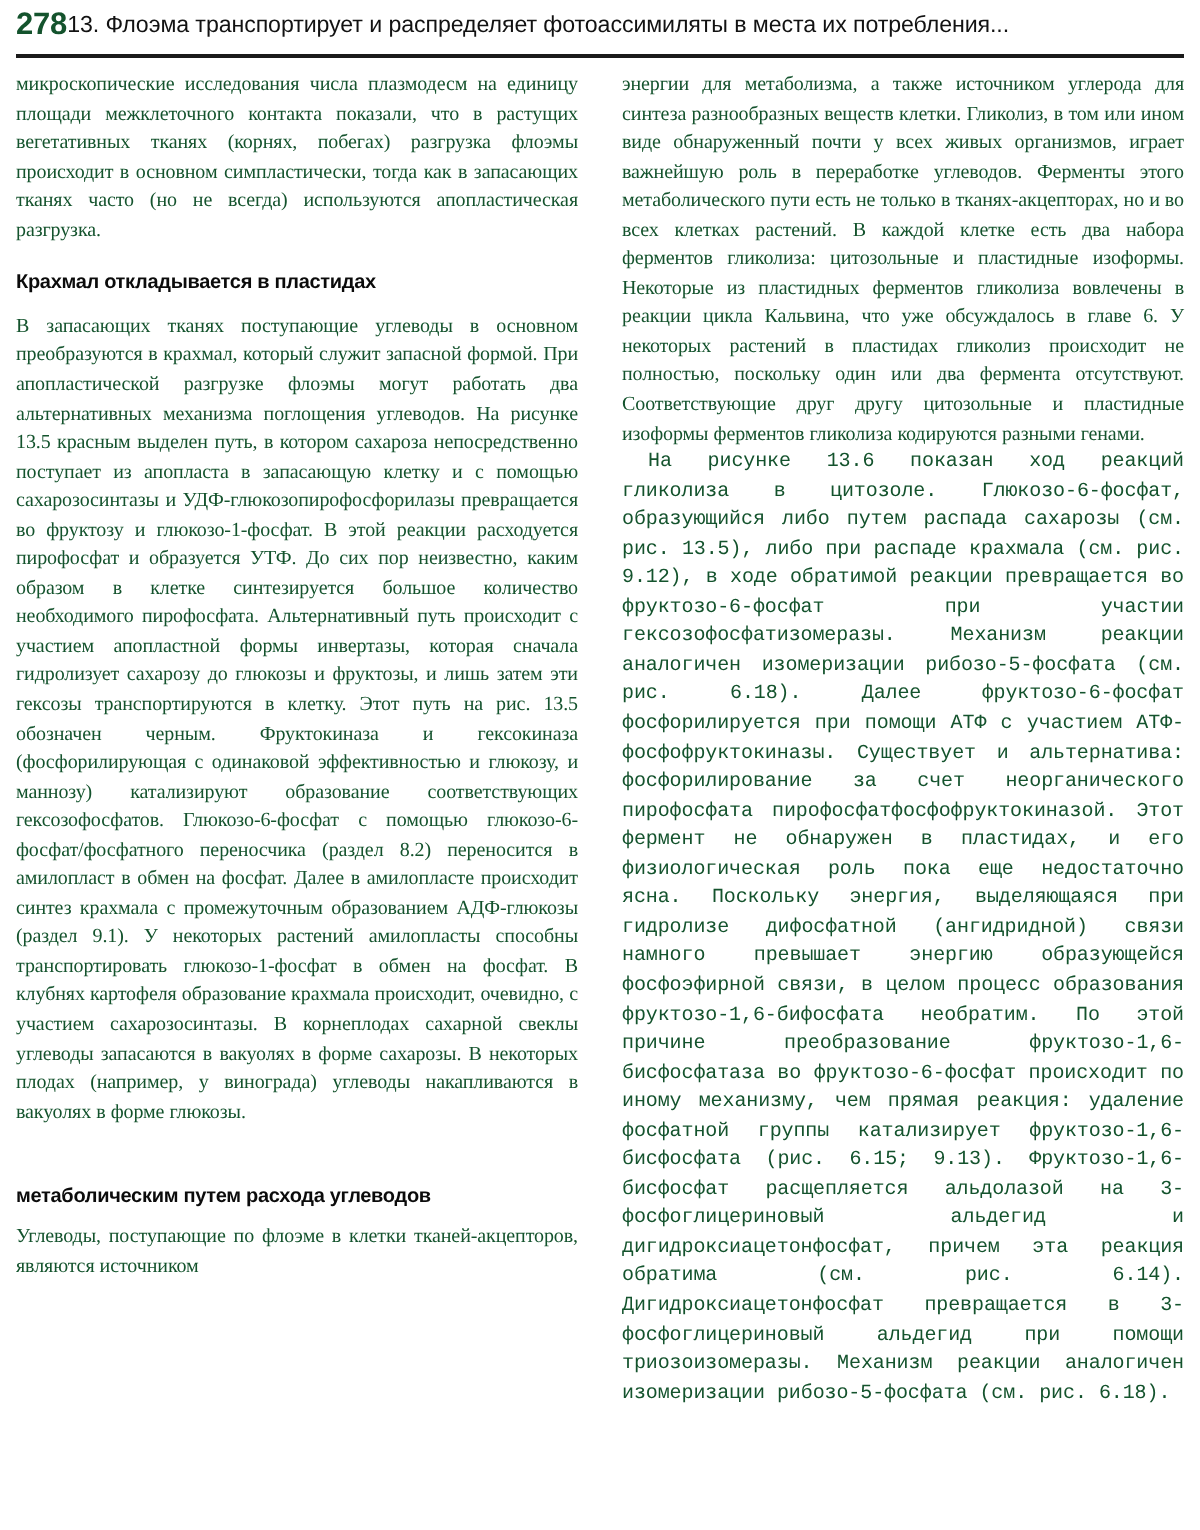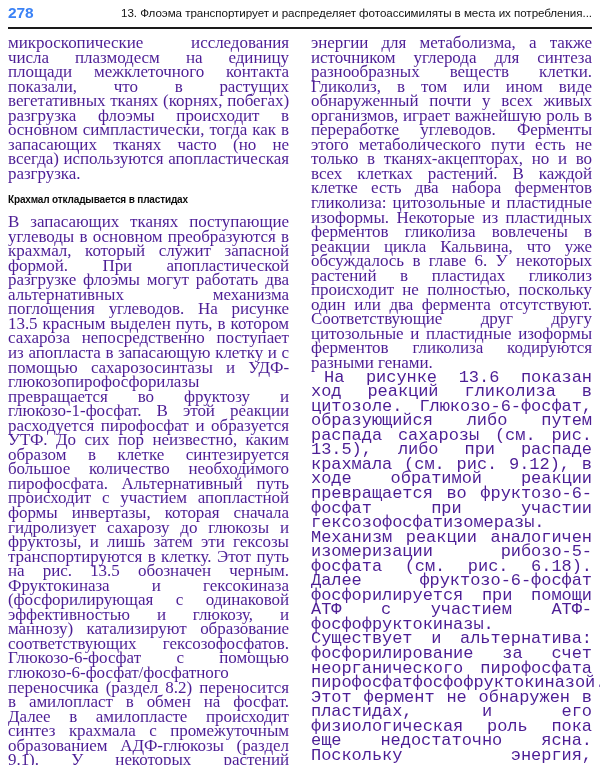--- a/index.html
+++ b/index.html
@@ -34,27 +34,27 @@
     display: flex;
     align-items: flex-start;
     padding: 4px 6px 0 8px;
     box-sizing: border-box;
   }
   .folio {
     font-family: "Liberation Sans", "DejaVu Sans", sans-serif;
     font-weight: 700;
     font-size: 15.5px;
     letter-spacing: -0.1px;
-    color: #3b82f6;
+    color: #14532d;
     line-height: 18px;
     white-space: nowrap;
   }
   .head-title {
     flex: 1;
-    text-align: right;
+    text-align: left;
     font-family: "Liberation Sans", "DejaVu Sans", sans-serif;
     font-size: 11.6px;
     font-weight: 400;
     color: #121212;
     line-height: 18px;
     letter-spacing: -0.05px;
     white-space: nowrap;
     padding-right: 2px;
   }
   .head-rule {
@@ -76,25 +76,25 @@
     display: flex;
     gap: 22px;
   }
   .col {
     width: 281px;
     box-sizing: border-box;
   }
 
   p.body {
     margin: 0;
-    font-size: 17px;
+    font-size: 10px;
     line-height: 14.55px;
     text-align: justify;
     text-justify: inter-word;
-    color: #4c1d95;
+    color: #14532d;
     letter-spacing: -0.05px;
     word-spacing: 0.1px;
     hyphens: manual;
   }
   p.body.indent {
     text-indent: 13px;
     font-family: Liberation Mono, monospace;
   }
   p.body b {
     font-weight: 400;

